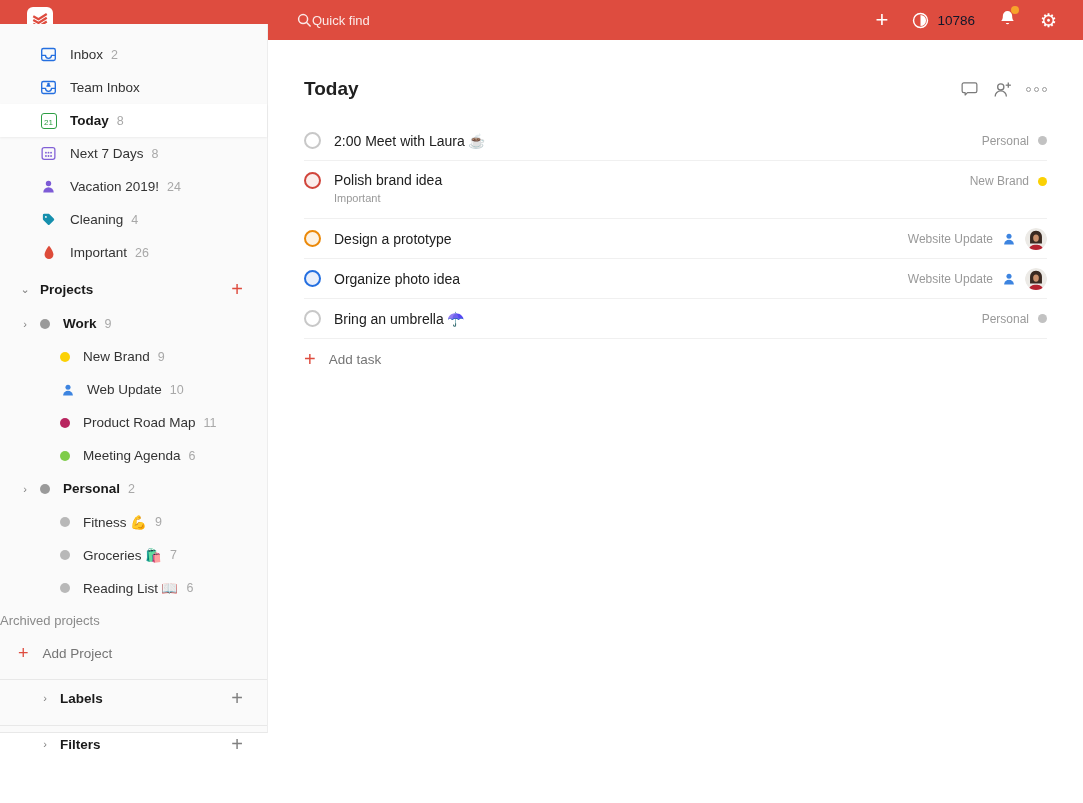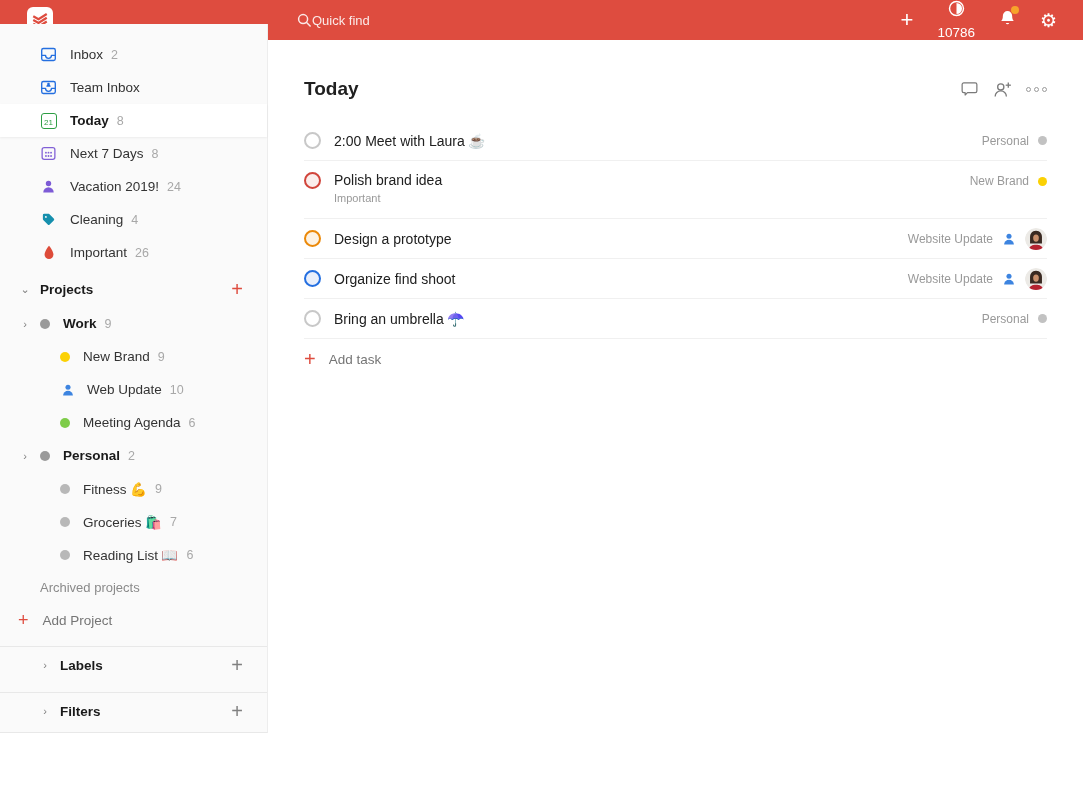--- a/index.html
+++ b/index.html
@@ -5,42 +5,42 @@
   * { margin:0; padding:0; box-sizing:border-box; }
   html,body { width:1083px; height:803px; background:#fff; font-family:"Liberation Sans", sans-serif; overflow:hidden; }
   .app { position:relative; width:1083px; height:803px; background:#fff; }
 
   
   .topbar { position:absolute; top:0; left:0; width:1083px; height:40px; background:#de4c3f; display:flex; align-items:center; }
   .logo { width:26px; height:26px; background:#fff; border-radius:6px; margin-left:27px; display:flex; align-items:center; justify-content:center; cursor:pointer; }
   .search { position:absolute; left:297px; display:flex; align-items:center; color:rgba(255,255,255,0.88); font-size:13px; cursor:text; }
   .tb-right { margin-left:auto; display:flex; align-items:center; gap:24px; margin-right:26px; color:#fff; }
   .tb-plus { font-size:22px; font-weight:300; line-height:1; color:#fff; cursor:pointer; }
-  .karma { display:flex; align-items:center; gap:8px; font-size:13.5px; color:#ffffff; cursor:pointer;flex-direction:column; }
+  .karma { display:flex; align-items:center; gap:8px; font-size:13.5px; color:#0f172a; cursor:pointer; }
   .bell-wrap { position:relative; cursor:pointer; }
   .bell-badge { position:absolute; top:-3px; right:-3px; width:8px; height:8px; border-radius:50%; background:#f7a32b; }
   .gear { font-size:19px; color:#fff; cursor:pointer; line-height:1; }
 
   
   .sidebar { position:absolute; top:24px; left:0; width:268px; height:709px; background:#fafafa; border-right:1px solid #ededed; border-bottom:1px solid #e8e8e8; padding-top:14px; }
   .sb-row { display:flex; align-items:center; height:33px; padding-left:40px; padding-right:24px; font-size:13.5px; color:#333; cursor:pointer; }
   .sb-row .icon16 { width:17px; height:17px; margin-right:13px; flex:0 0 auto; display:flex; align-items:center; justify-content:center; }
   .sb-row.selected { background:#fff; box-shadow:0 1px 2px rgba(0,0,0,0.06); }
   .sb-row.selected .lbl { font-weight:bold; color:#1a1a1a; }
   .count { margin-left:8px; color:#a8a8a8; font-size:12.5px; }
   .cal-icon { width:16px; height:16px; border:1.4px solid #2e9e44; border-radius:3px; color:#2e9e44; font-size:8px; font-weight:normal; display:flex; align-items:flex-end; justify-content:center; padding-bottom:1px; }
   .dot10 { width:10px; height:10px; border-radius:50%; margin-right:13px; flex:0 0 auto; }
   .chev { color:#808080; font-size:11px; width:10px; margin-right:10px; flex:0 0 auto; text-align:center; }
   .sb-head { display:flex; align-items:center; height:36px; margin-top:2px; padding-left:40px; padding-right:24px; font-size:13.5px; cursor:pointer; }
   .sb-head .chev { margin-left:-20px; margin-right:10px; }
   .sb-head b { color:#1a1a1a; }
   .head-plus { margin-left:auto; font-size:20px; font-weight:300; color:#de4c3f; cursor:pointer; }
   .head-plus.gray { color:#808080; }
   .indent { padding-left:60px; }
-  .archived { height:33px; display:flex; align-items:center; padding-left:40px; color:#8a8a8a; font-size:13px; cursor:pointer; }
+  .archived { height:33px; display:flex; align-items:center; color:#8a8a8a; font-size:13px; cursor:pointer; }
   .addproj { height:33px; display:flex; align-items:center; padding-left:40px; color:#757575; font-size:13.5px; cursor:pointer; }
   .addproj .plus { color:#de4c3f; font-size:18px; font-weight:300; margin-right:14px; margin-left:-22px; }
   .sb-sect { border-top:1px solid #e8e8e8; margin-top:9px; }
   .sb-sect .sb-head { height:36px; margin-top:0; }
 
   
   .main { position:absolute; top:40px; left:269px; width:814px; height:763px; background:#fff; padding:35px 36px 0 35px; }
   .main-head { display:flex; align-items:center; height:28px; margin-bottom:18px; }
   .main-title { font-size:19px; font-weight:bold; color:#202020; }
   .mh-icons { margin-left:auto; display:flex; align-items:center; gap:13px; }
@@ -208,20 +208,25 @@
       <span class="icon16" style="width:15px;margin-right:12px;">
         <svg width="14" height="14" viewBox="0 0 20 20">
             <circle cx="10" cy="6" r="3.6" fill="#3d84e0"></circle>
             <path d="M3 18 a7 7 0 0 1 14 0 z" fill="#3d84e0"></path>
           </svg>
       </span>
       <span class="lbl">Web Update</span>
       <span class="count">10</span>
     </div>
 
+    <div class="sb-row indent">
+      <span class="dot10" style="background:#b8255f;"></span>
+      <span class="lbl">Product Road Map</span>
+      <span class="count">11</span>
+    </div>
 
     <div class="sb-row indent">
       <span class="dot10" style="background:#7ecc49;"></span>
       <span class="lbl">Meeting Agenda</span>
       <span class="count">6</span>
     </div>
 
     <div class="sb-row" style="padding-left:20px;">
       <span class="chev">›</span>
       <span class="dot10" style="background:#9a9a9a;"></span>
@@ -333,21 +338,21 @@
               <path d="M12 3 c-4.6 0-6.5 3.4-6.5 7.2 V17 h13 V10.2 C18.5 6.4 16.6 3 12 3 z" fill="#3a2a22"></path>
               <ellipse cx="12" cy="11" rx="3.1" ry="4" fill="#c9906c"></ellipse>
               <path d="M4 24 c.8-4.4 4-5.8 8-5.8 s7.2 1.4 8 5.8 z" fill="#b5222f"></path>
             </svg>
         </span>
       </span>
     </div>
 
     <div class="task-row">
       <span class="cb p3"></span>
-      <span class="t-text">Organize find shoot</span>
+      <span class="t-text">Organize photo idea</span>
       <span class="t-meta">
         <span class="t-proj">Website Update</span>
         <svg width="14" height="14" viewBox="0 0 20 20">
             <circle cx="10" cy="6" r="3.6" fill="#3d84e0"></circle>
             <path d="M3 18 a7 7 0 0 1 14 0 z" fill="#3d84e0"></path>
           </svg>
         <span class="avatar">
           <svg width="22" height="22" viewBox="0 0 24 24">
               <circle cx="12" cy="12" r="12" fill="#eceae6"></circle>
               <path d="M12 3 c-4.6 0-6.5 3.4-6.5 7.2 V17 h13 V10.2 C18.5 6.4 16.6 3 12 3 z" fill="#3a2a22"></path>

